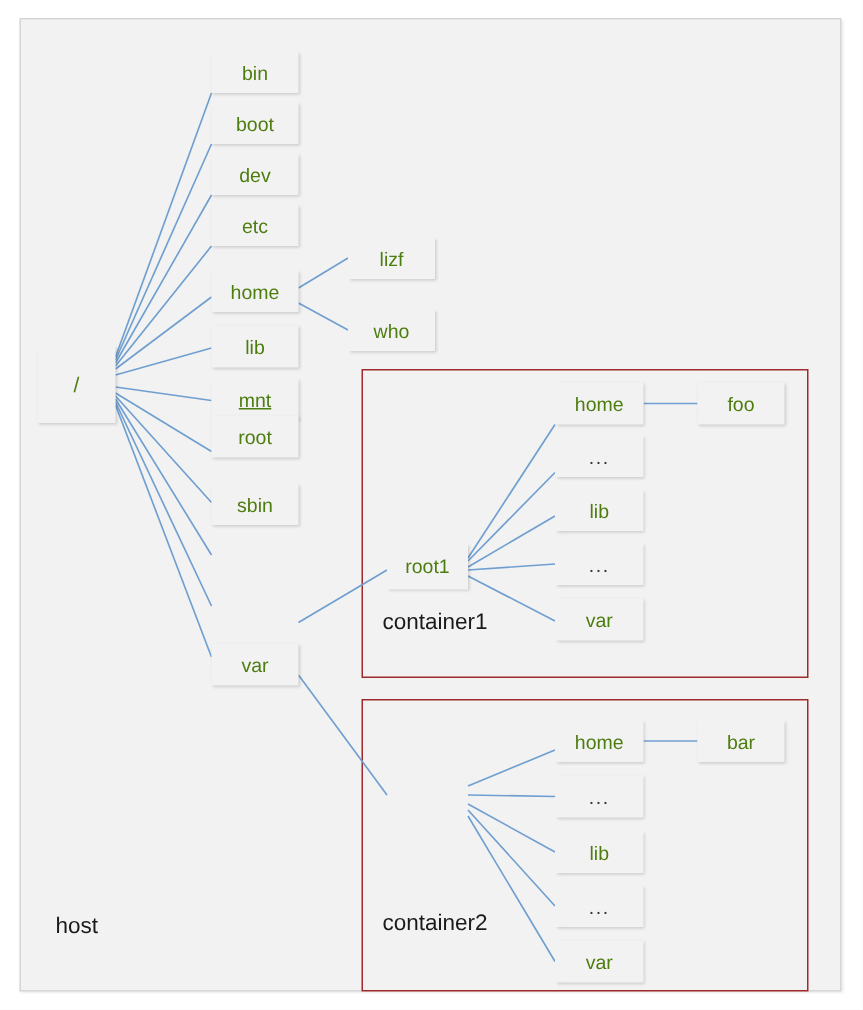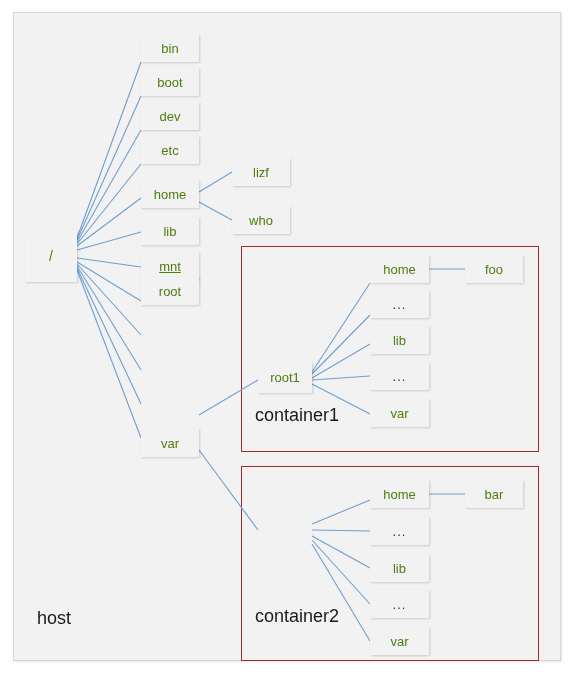--- a/index.html
+++ b/index.html
@@ -36,21 +36,21 @@
     position: absolute;
     background: #f2f2f2;
     border: 1.6px solid #9e2a2b;
     box-sizing: border-box;
   }
   #container1-box { left: 241px; top: 246px; width: 298px; height: 206px; }
   #container2-box { left: 241px; top: 466px; width: 298px; height: 195px; }
 
   .zone-label {
     position: absolute;
-    font-size: 18px;
+    font-size: 15px;
     color: #1a1a1a;
     white-space: nowrap;
     line-height: 14px;
   }
   #host-label { left: 37px; top: 611px; }
   #container1-label { left: 255px; top: 408px; }
   #container2-label { left: 255px; top: 609px; text-align: center; }
 
   
   #links {
@@ -141,20 +141,21 @@
   <div class="node root-node" style="left:25px; top:230px; width:52px; height:52px;">/</div>
 
   <div class="node" style="left:141px; top:34px; width:58px; height:28px;">bin</div>
   <div class="node" style="left:141px; top:68px; width:58px; height:28px;">boot</div>
   <div class="node" style="left:141px; top:136px; width:58px; height:28px;">etc</div>
   <div class="node" style="left:141px; top:102px; width:58px; height:28px;">dev</div>
   <div class="node" style="left:141px; top:180px; width:58px; height:28px;">home</div>
   <div class="node" style="left:141px; top:217px; width:58px; height:28px;">lib</div>
   <div class="node" style="left:141px; top:252px; width:58px; height:28px;text-decoration:underline;">mnt</div>
   <div class="node" style="left:141px; top:277px; width:58px; height:28px;">root</div>
+  <div class="node" style="left:141px; top:322px; width:58px; height:28px;">sbin</div>
   <div class="node" style="left:141px; top:429px; width:58px; height:28px;">var</div>
 
   <div class="node" style="left:232px; top:158px; width:58px; height:28px;">lizf</div>
   <div class="node" style="left:232px; top:206px; width:58px; height:28px;">who</div>
 
   <div class="node" style="left:258px; top:362px; width:54px; height:31px;">root1</div>
   <div class="node" style="left:370px; top:255px; width:59px; height:28px;">home</div>
   <div class="node ellipsis" style="left:370px; top:290px; width:59px; height:28px;">...</div>
   <div class="node" style="left:370px; top:326px; width:59px; height:28px;">lib</div>
   <div class="node ellipsis" style="left:370px; top:362px; width:59px; height:28px;">...</div>

